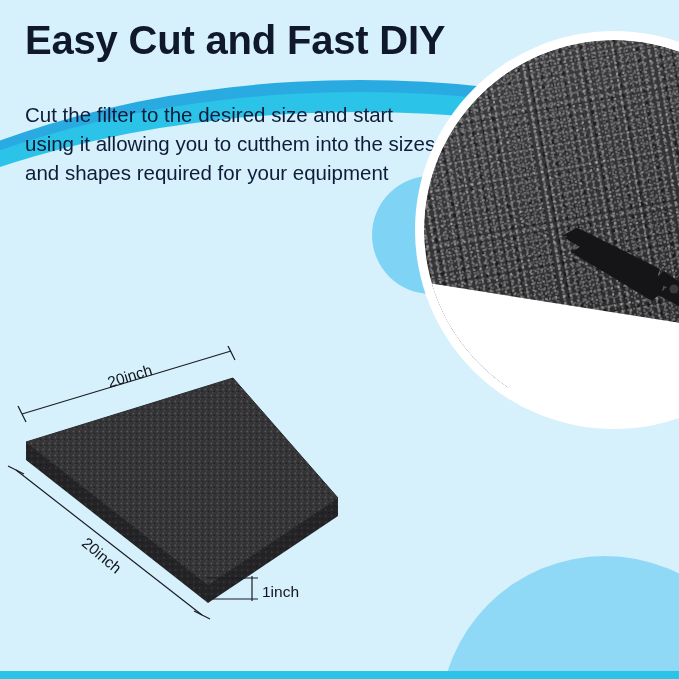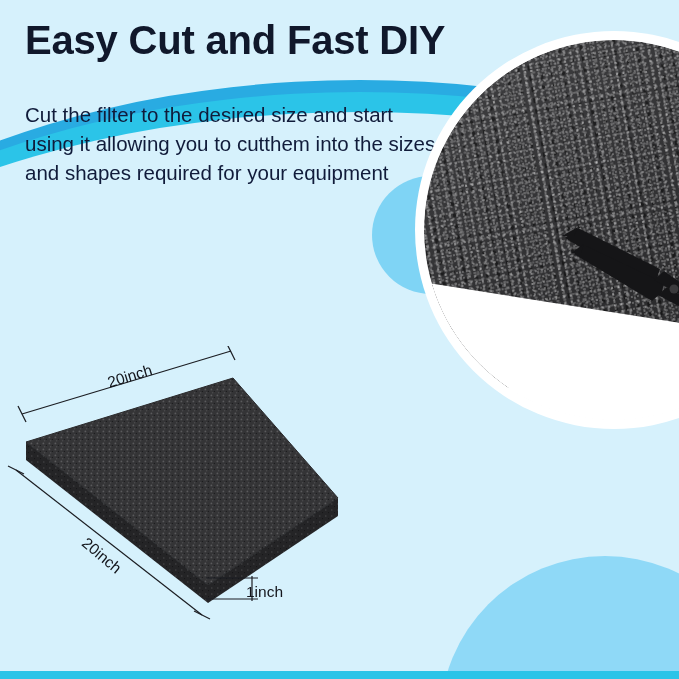--- a/index.html
+++ b/index.html
@@ -115,21 +115,21 @@
 
   
   .dim-label{
     position:absolute;
     font-size:15.5px;color:#14161c;font-weight:500;
     white-space:nowrap;
     font-family:"Liberation Sans", sans-serif;
   }
   #dim-top{left:108px;top:374px;transform:rotate(-17deg);transform-origin:0 50%;}
   #dim-left{left:84px;top:532px;transform:rotate(40deg);transform-origin:0 50%;}
-  #dim-thick{left:246px;top:583px;}
+  #dim-thick{left:262px;top:583px;}
 </style>
 </head>
 <body>
 
 <div id="stage">
 
   <div class="layer" id="bg-light-top"></div>
   <div class="layer" id="bg-blue-swoosh"></div>
   <div class="layer" id="bg-cyan-stroke"></div>
   <div class="layer" id="bg-light-body"></div>

